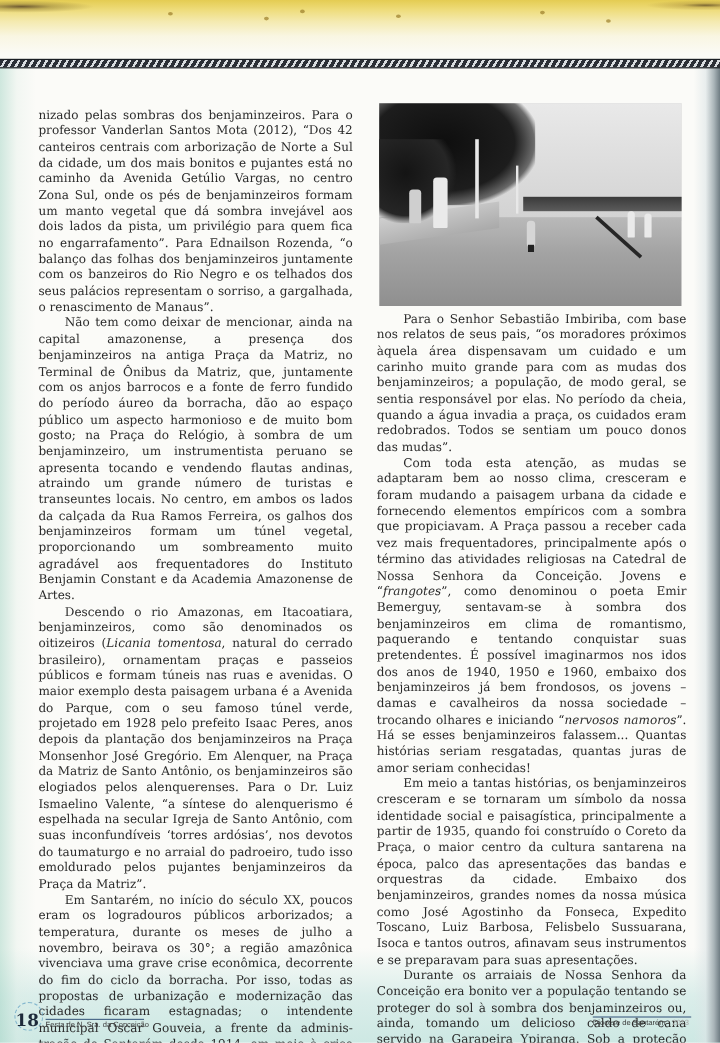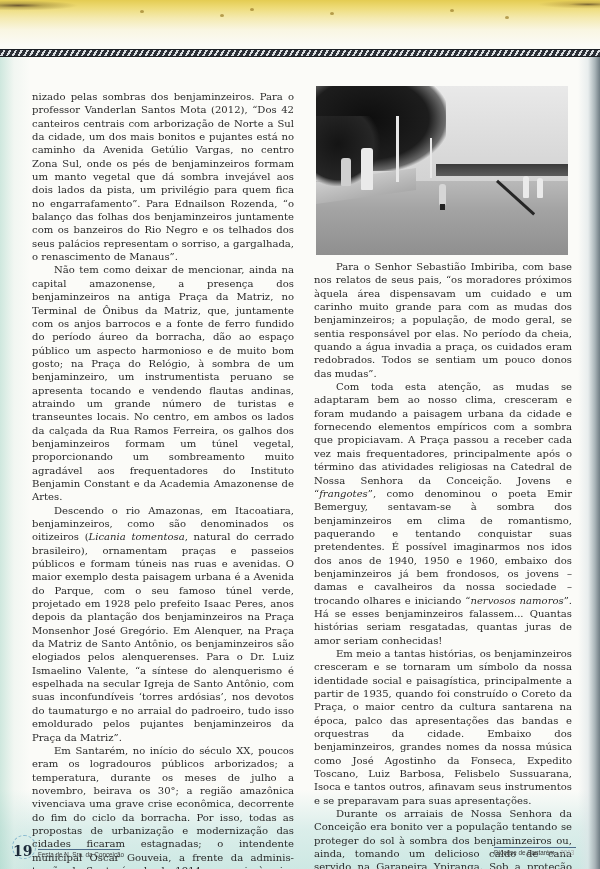--- a/index.html
+++ b/index.html
@@ -121,17 +121,17 @@
 
 <div class="col-right-text">
   <p class="indent">Para o Senhor Sebastião Imbiriba, com base nos relatos de seus pais, “os moradores próximos àquela área dispen­savam um cuidado e um carinho muito grande para com as mudas dos benjaminzeiros; a população, de modo geral, se sentia responsável por elas. No período da cheia, quando a água invadia a praça, os cuidados eram redobrados. Todos se sentiam um pouco donos das mudas”.</p>
   <p class="indent"><span>Com toda esta atenção, as mudas se adaptaram bem ao nosso clima, cresceram e foram mudando a paisagem urbana da cidade e fornecendo elementos empíricos com a sombra que propiciavam. A Praça passou a receber cada vez mais frequentadores, principalmente após o término das atividades religiosas na Catedral de Nossa Senhora da Conceição. Jovens e “</span><em>frangotes</em><span>”, como denominou o poeta Emir Bemerguy, sentavam-se à sombra dos benjaminzeiros em clima de romantismo, paquerando e tentando conquis­tar suas pretendentes. É possível imaginarmos nos idos dos anos de 1940, 1950 e 1960, embaixo dos benjaminzeiros já bem frondosos, os jovens – damas e cavalheiros da nossa sociedade – trocando olhares e iniciando “</span><em>nervosos namo­ros</em><span>”. Há se esses benjaminzeiros falassem... Quantas histó­rias seriam resgatadas, quantas juras de amor seriam conhecidas!</span></p>
   <p class="indent">Em meio a tantas histórias, os benjaminzeiros cresce­ram e se tornaram um símbolo da nossa identidade social e paisagística, principalmente a partir de 1935, quando foi construído o Coreto da Praça, o maior centro da cultura santarena na época, palco das apresentações das bandas e orquestras da cidade. Embaixo dos benjaminzeiros, grandes nomes da nossa música como José Agostinho da Fonseca, Expedito Toscano, Luiz Barbosa, Felisbelo Sussua­rana, Isoca e tantos outros, afinavam seus instrumentos e se preparavam para suas apresentações.</p>
   <p class="indent">Durante os arraiais de Nossa Senhora da Conceição era bonito ver a população tentando se proteger do sol à sombra dos benjaminzeiros ou, ainda, tomando um delicioso caldo de cana servido na Garapeira Ypiranga. Sob a proteção das suas folhas se formavam as filas para comprar o caldo de cana e para a entrada no vesperal do Cine Olímpia; era a sala de espera de cada sessão. Muitos casais marcavam encontro para a sessão do cinema e a população se aglomerava para participar das missas campais da Catedral ou para assistir às apresentações das bandas e orquestras no Coreto da Praça.</p>
 
 </div>
 
 <div class="page-number-ring"></div>
-<div class="page-number">19</div>
+<div class="page-number">18</div>
 <div class="footer-line-left"></div>
 <div class="footer-left-text">Festa de N. Sra. da Conceição</div>
 <div class="footer-line-right"></div>
 <div class="footer-right-text"><span>Diocese de Santarém - </span><span class="year">2013</span></div>
 
 </body></html>

